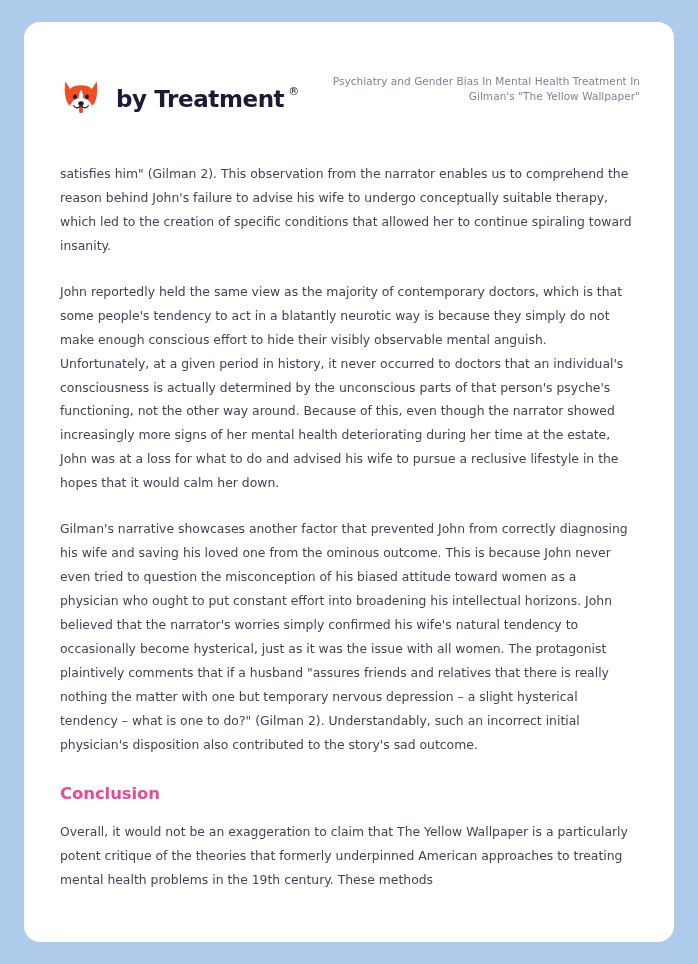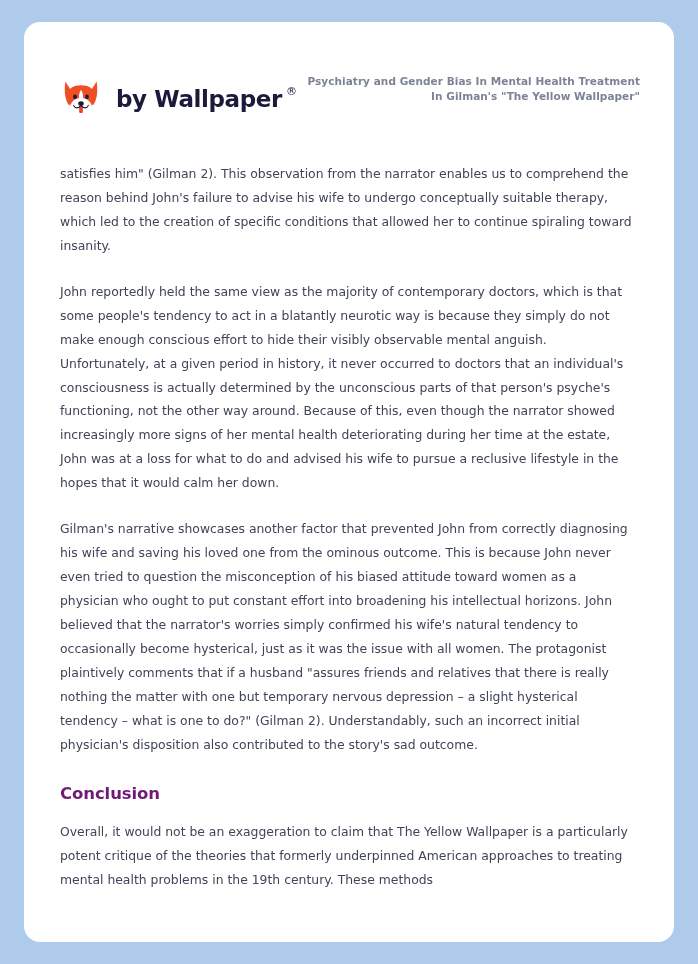--- a/index.html
+++ b/index.html
@@ -69,21 +69,21 @@
 
   .header-meta {
     text-align: right;
     max-width: 348px;
     padding-top: 2px;
   }
 
   .header-title {
     color: #7d8396;
     font-family: "DejaVu Sans", sans-serif;
-    font-weight: bold;
+    font-weight: normal;
     font-size: 10.5px;
     line-height: 1.42;
     letter-spacing: 0.05px;
   }
 
   .header-url {
     color: #9298a7;
     font-family: "DejaVu Sans", sans-serif;
     font-size: 9.5px;
     line-height: 1.45;
@@ -104,21 +104,21 @@
     line-height: 1.93;
     margin: 0 0 22px 0;
     text-align: left;
   }
 
   .doc-body p:last-child {
     margin-bottom: 9px;
   }
 
   .section-heading {
-    color: #701a75;
+    color: #ec4899;
     font-family: "DejaVu Sans", sans-serif;
     font-weight: bold;
     font-size: 16.5px;
     line-height: 1.3;
     margin: 26px 0 16px 0;
     letter-spacing: -0.1px;
   }
 </style>
 </head>
 <body>
@@ -145,21 +145,21 @@
 
         <ellipse cx="50" cy="60" rx="6" ry="5" fill="#1c1a3c"></ellipse>
 
         <path d="M46 66 C46 63, 54 63, 54 66 L54 78 C54 81, 46 81, 46 78 Z" fill="#e8442a"></path>
 
         <path d="M50 64 C44 72, 36 70, 34 64" stroke="#1c1a3c" stroke-width="2.4" fill="none" stroke-linecap="round"></path>
         <path d="M50 64 C56 72, 64 70, 66 64" stroke="#1c1a3c" stroke-width="2.4" fill="none" stroke-linecap="round"></path>
       </svg>
 
       <div class="brand-wordmark">
-        <span>by Wallpaper</span>
+        <span>by Treatment</span>
         <span class="brand-reg">®</span>
       </div>
     </div>
 
     <div class="header-meta">
       <div class="header-title">Psychiatry and Gender Bias In Mental Health Treatment In Gilman's "The Yellow Wallpaper"</div>
     </div>
 
   </div>
 

